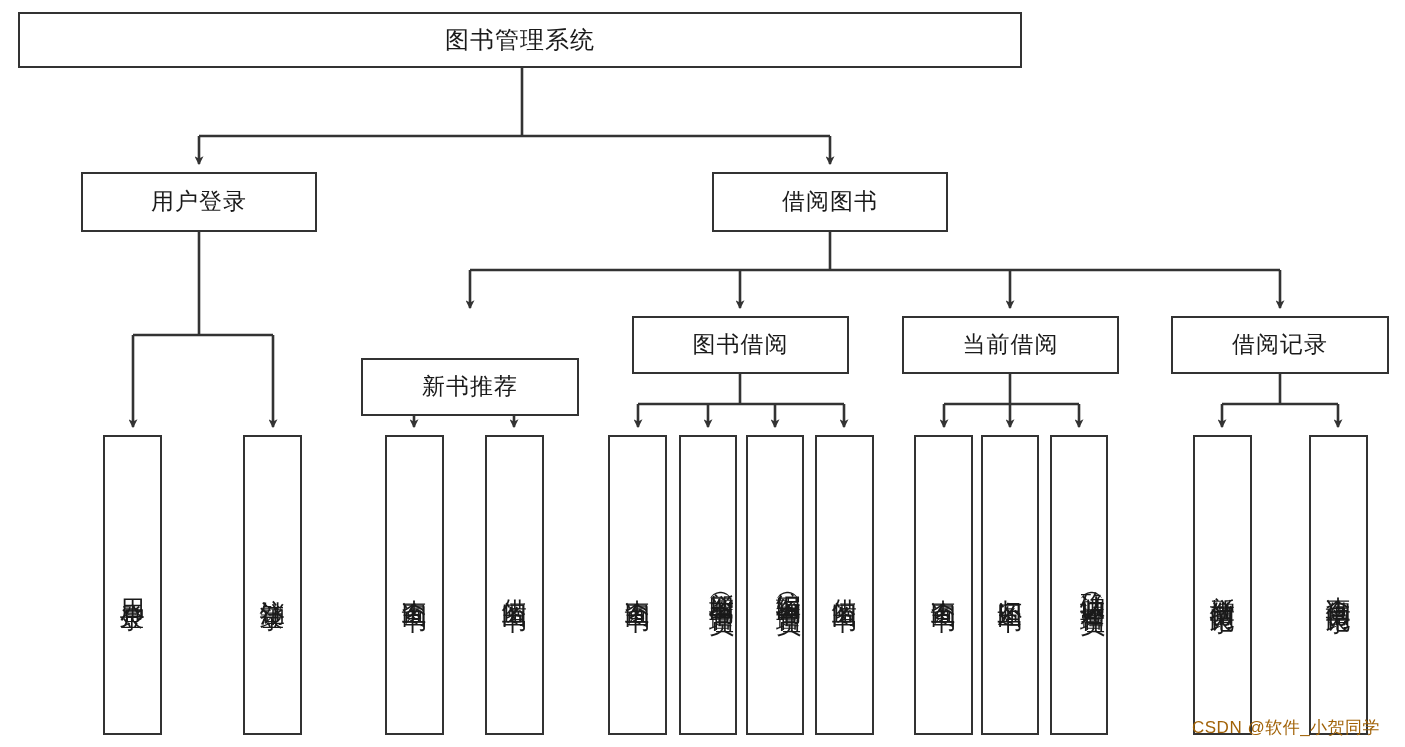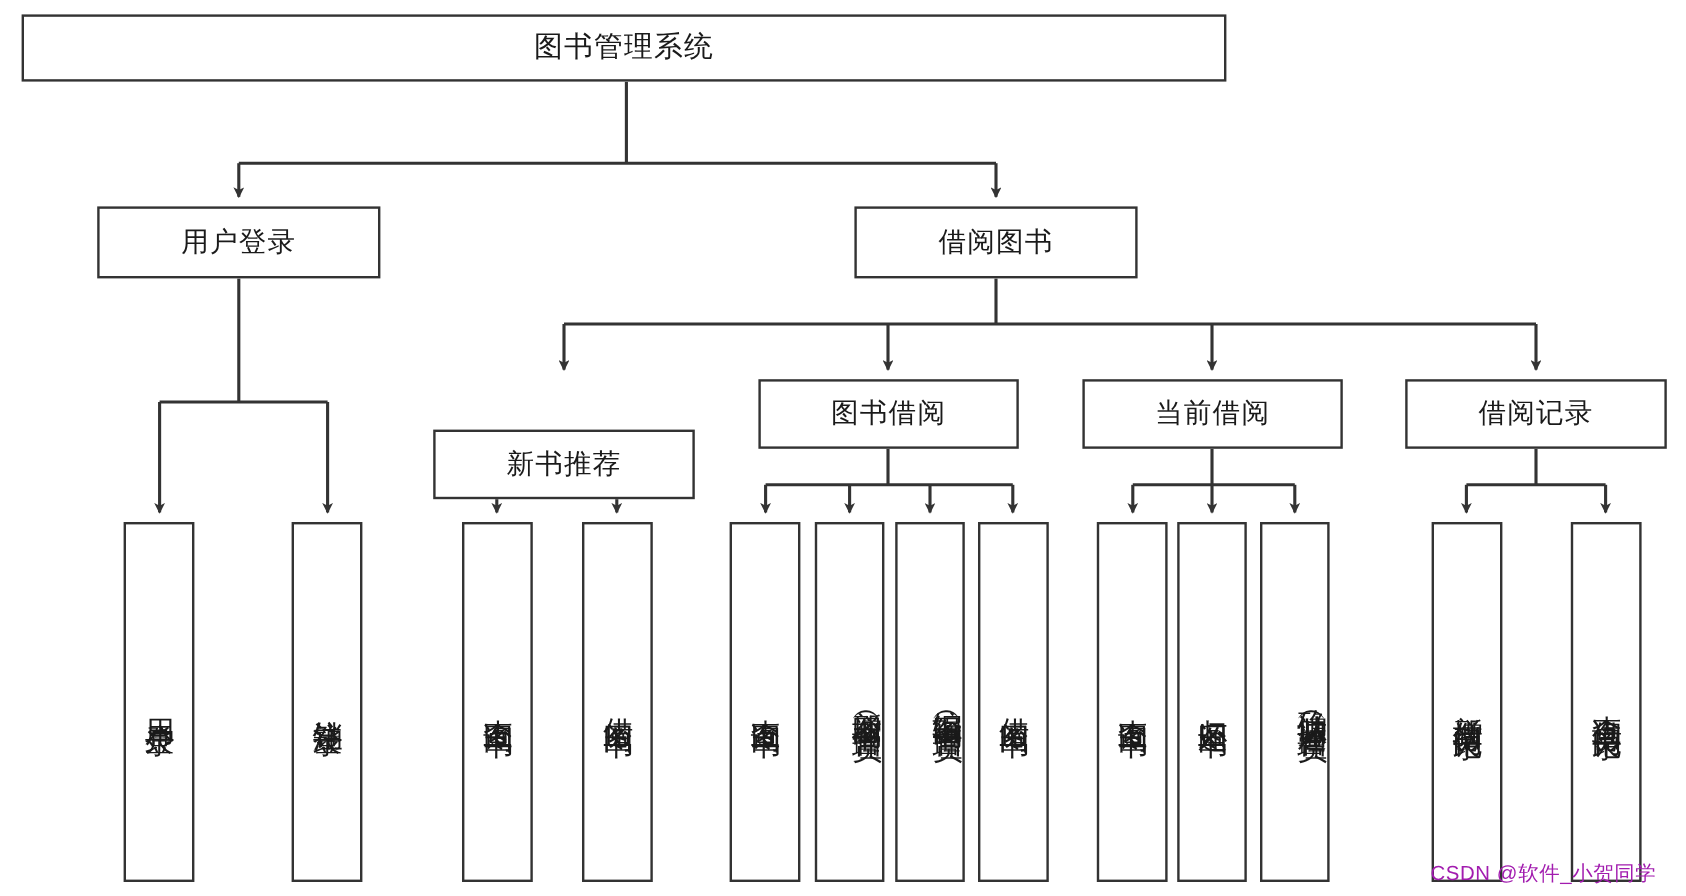--- a/index.html
+++ b/index.html
@@ -55,21 +55,21 @@
     align-items: flex-start;
     justify-content: center;
     white-space: nowrap;
   }
   .node-v.center-v {
     align-items: center;
   }
   .watermark {
     position: absolute;
     font-size: 17px;
-    color: #a21caf;
+    color: #a16207;
     letter-spacing: 0.5px;
     white-space: nowrap;
     user-select: none;
   }
 </style>
 </head>
 <body>
 
 <div id="canvas">
 

